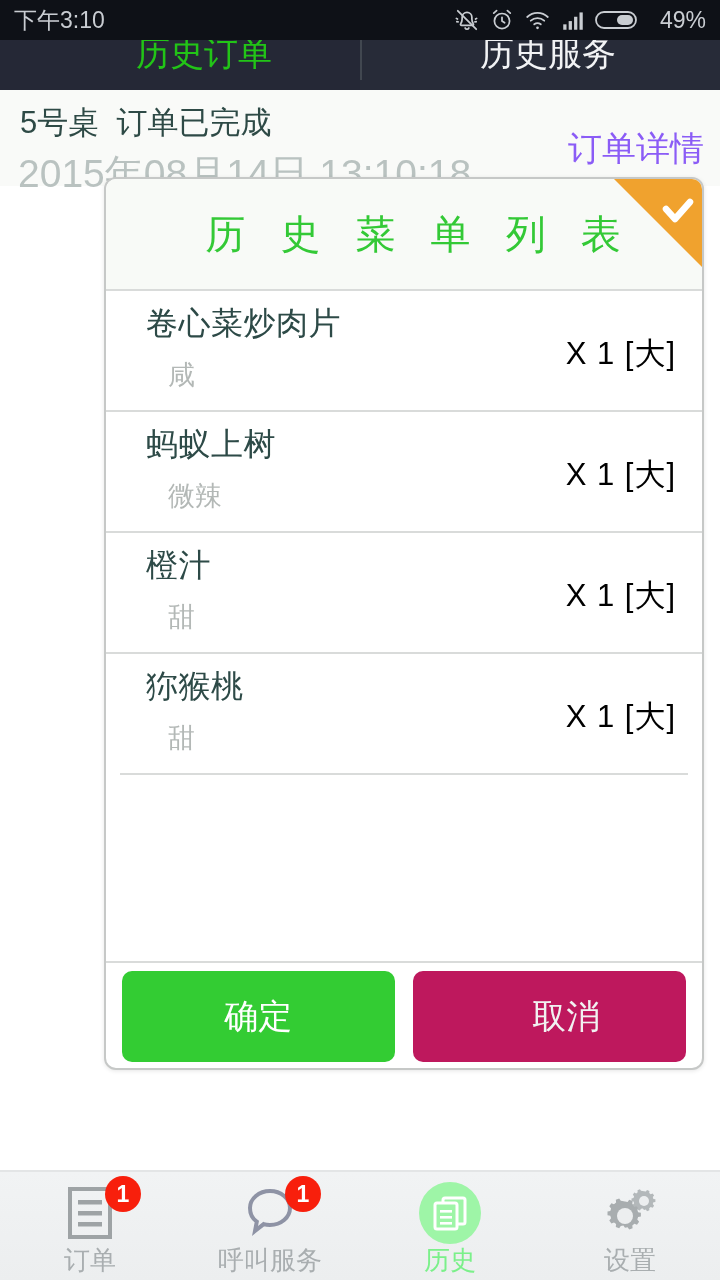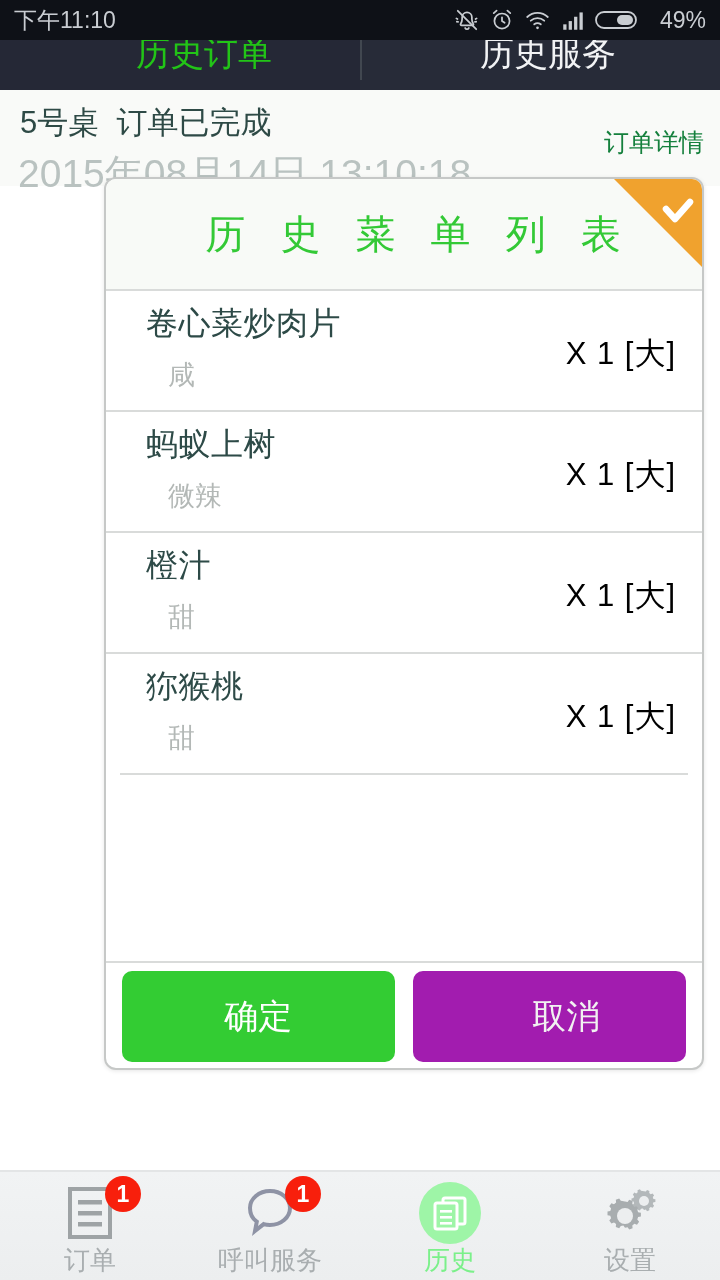--- a/index.html
+++ b/index.html
@@ -112,22 +112,22 @@
   .order-title {
     position: absolute;
     left: 20px; top: 12px;
     font-size: 31px;
     color: #2e4a46;
     white-space: pre;
   }
   .order-detail-link {
     position: absolute;
     right: 16px; top: 36px;
-    font-size: 25px;
-    color: #15803d;
+    font-size: 34px;
+    color: #8b5cf6;
   }
   .order-date {
     position: absolute;
     left: 18px; top: 57px;
     font-size: 39px;
     color: #b9c2c0;
   }
 
   
   .dialog-overlay {
@@ -235,21 +235,21 @@
     padding: 0;
   }
   .btn-confirm {
     width: 278px;
     background: #33cc33;
     color: #ffffff;
     margin-right: 10px;
   }
   .btn-cancel {
     width: 278px;
-    background: #a21caf;
+    background: #be185d;
     color: #f1f1f1;
     padding-left: 34px;
   }
 
   
   .bottom-nav {
     position: absolute;
     left: 0; bottom: 0;
     width: 720px;
     height: 110px;
@@ -309,21 +309,21 @@
 </style>
 </head>
 <body>
 
 <div id="app">
 
   <div class="tab-backdrop"></div>
   <div class="tab-backdrop-left"></div>
 
   <div class="status-bar">
-    <span class="status-time">下午11:10</span>
+    <span class="status-time">下午3:10</span>
     <div class="status-icons">
       <span>
         <svg width="26" height="26" viewBox="0 0 24 24" fill="none" stroke="#c9cdd2" stroke-width="1.6" stroke-linecap="round">
           <path d="M7 17h10a1 1 0 0 0 .8-1.6C17 14.2 16.5 13 16.5 11V9.5a4.5 4.5 0 0 0-9 0V11c0 2-.5 3.2-1.3 4.4A1 1 0 0 0 7 17z"></path>
           <path d="M10.3 19.4a1.9 1.9 0 0 0 3.4 0"></path>
           <path d="M3.5 3.5 20.5 20.5"></path>
           <path d="M2.2 10.5l1 .6M2.6 13.6l1.2.1M20.9 10.5l-1 .6M20.5 13.6l-1.2.1"></path>
         </svg>
       </span>
       <span>

